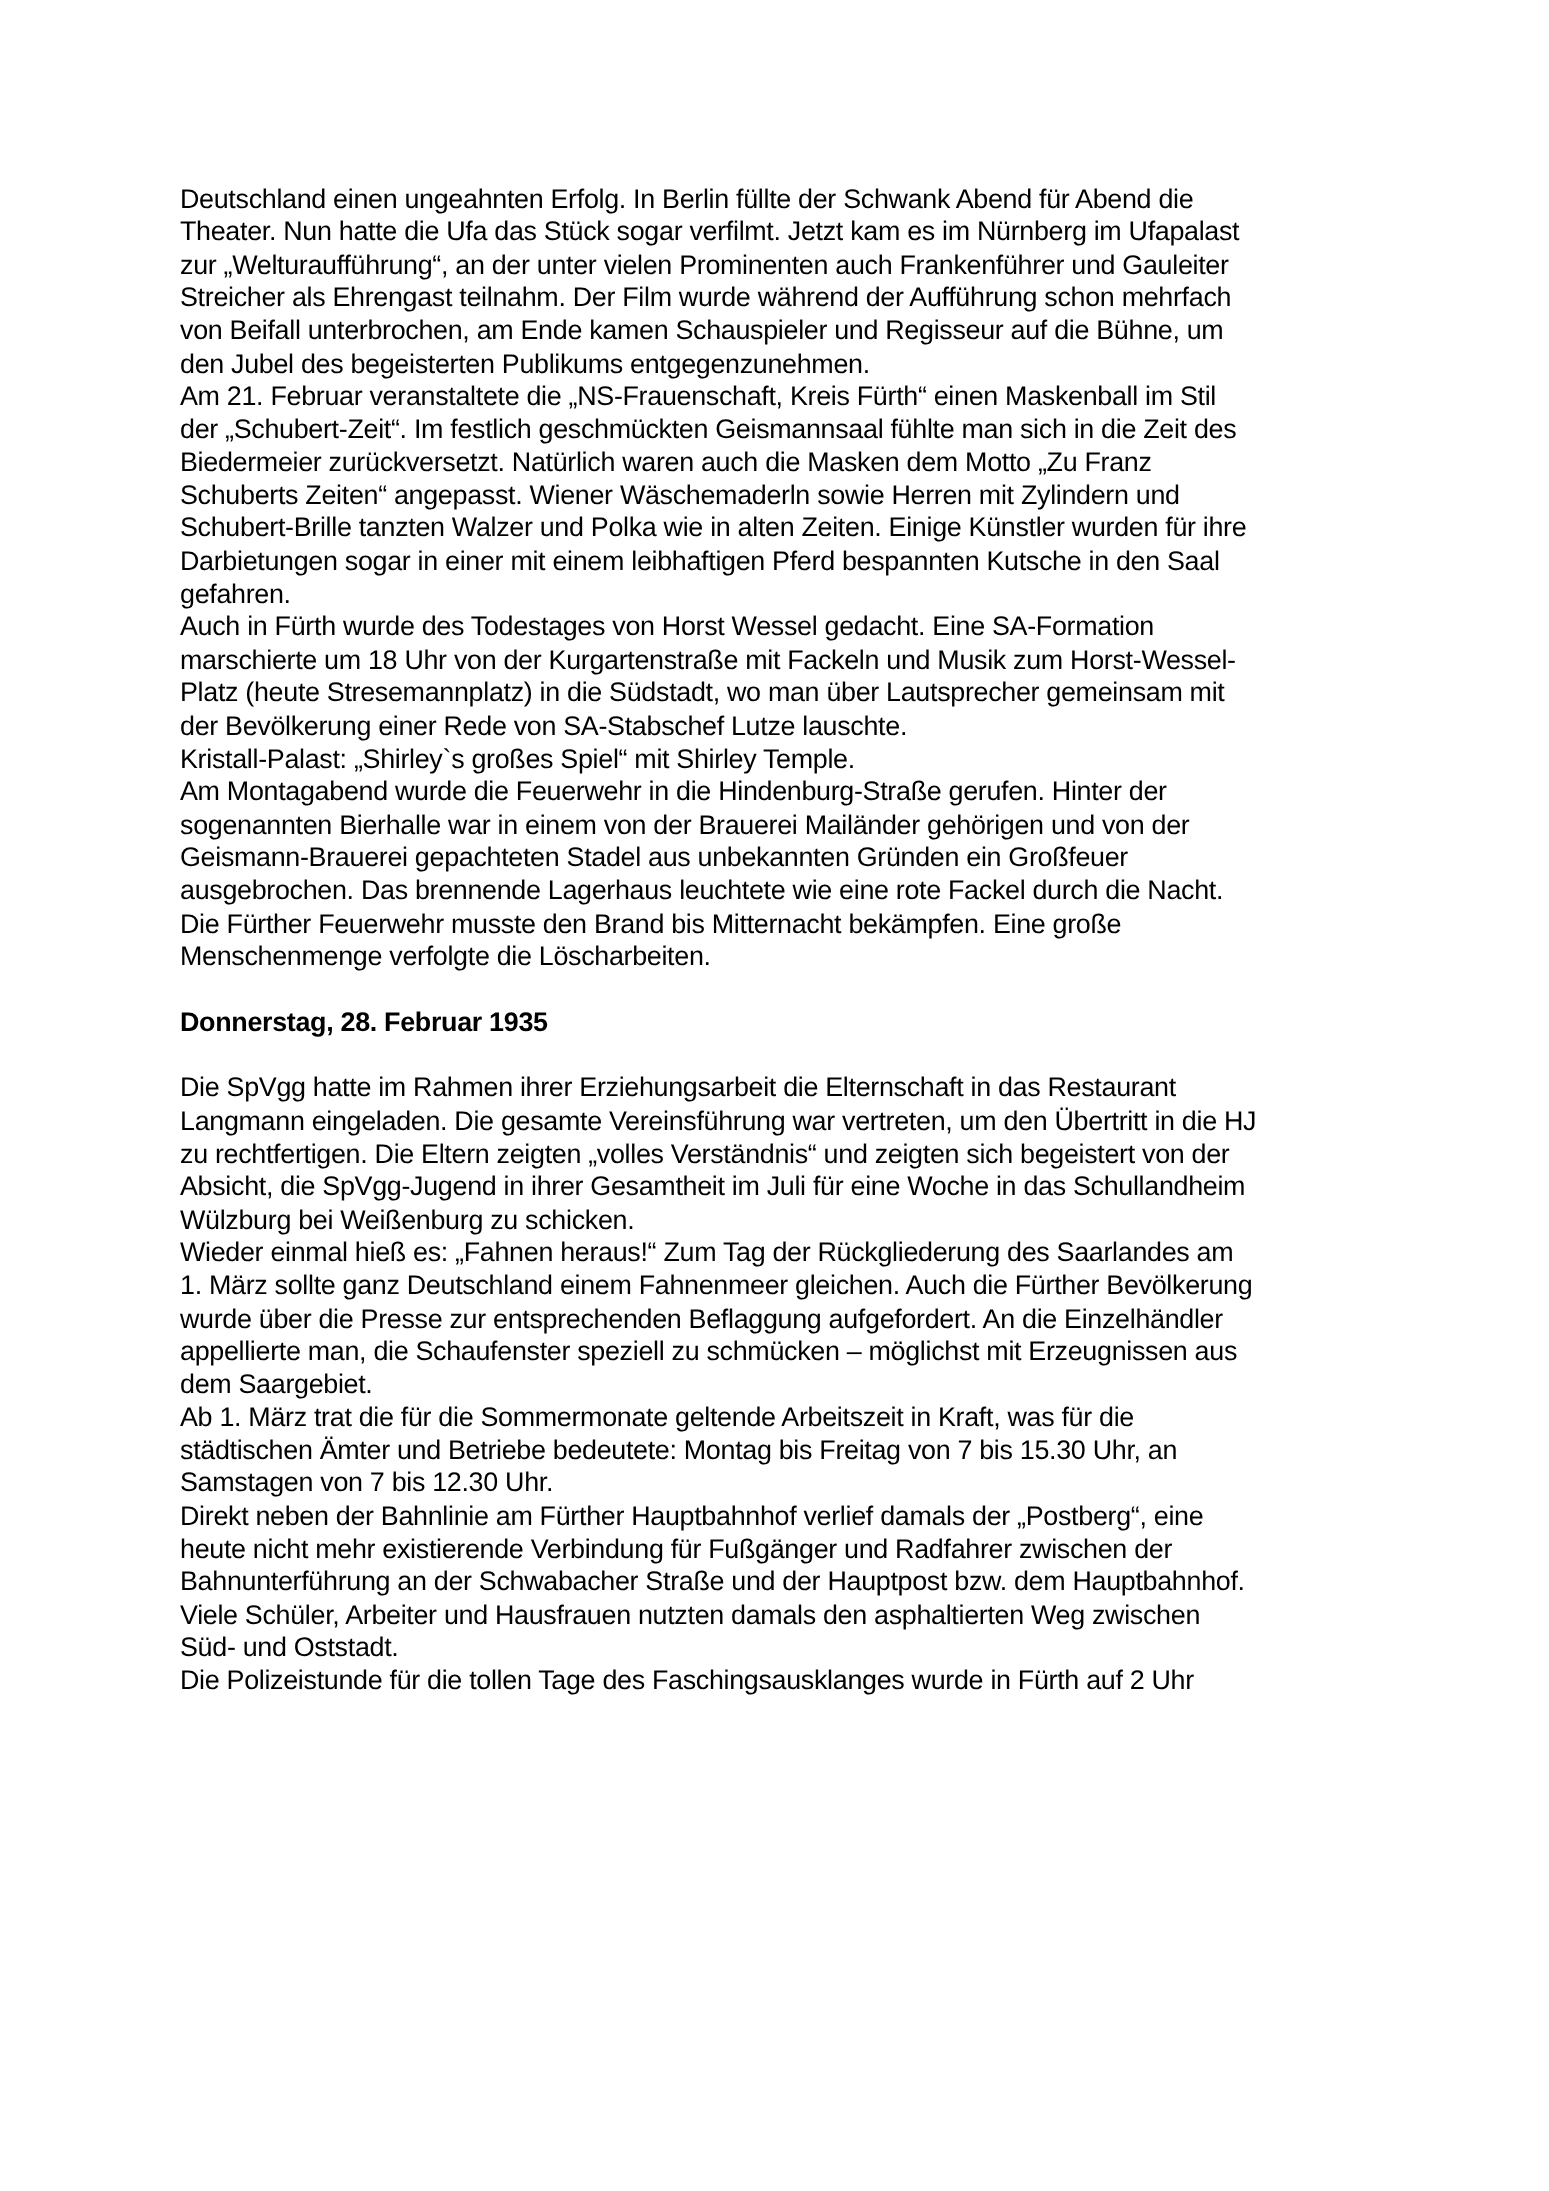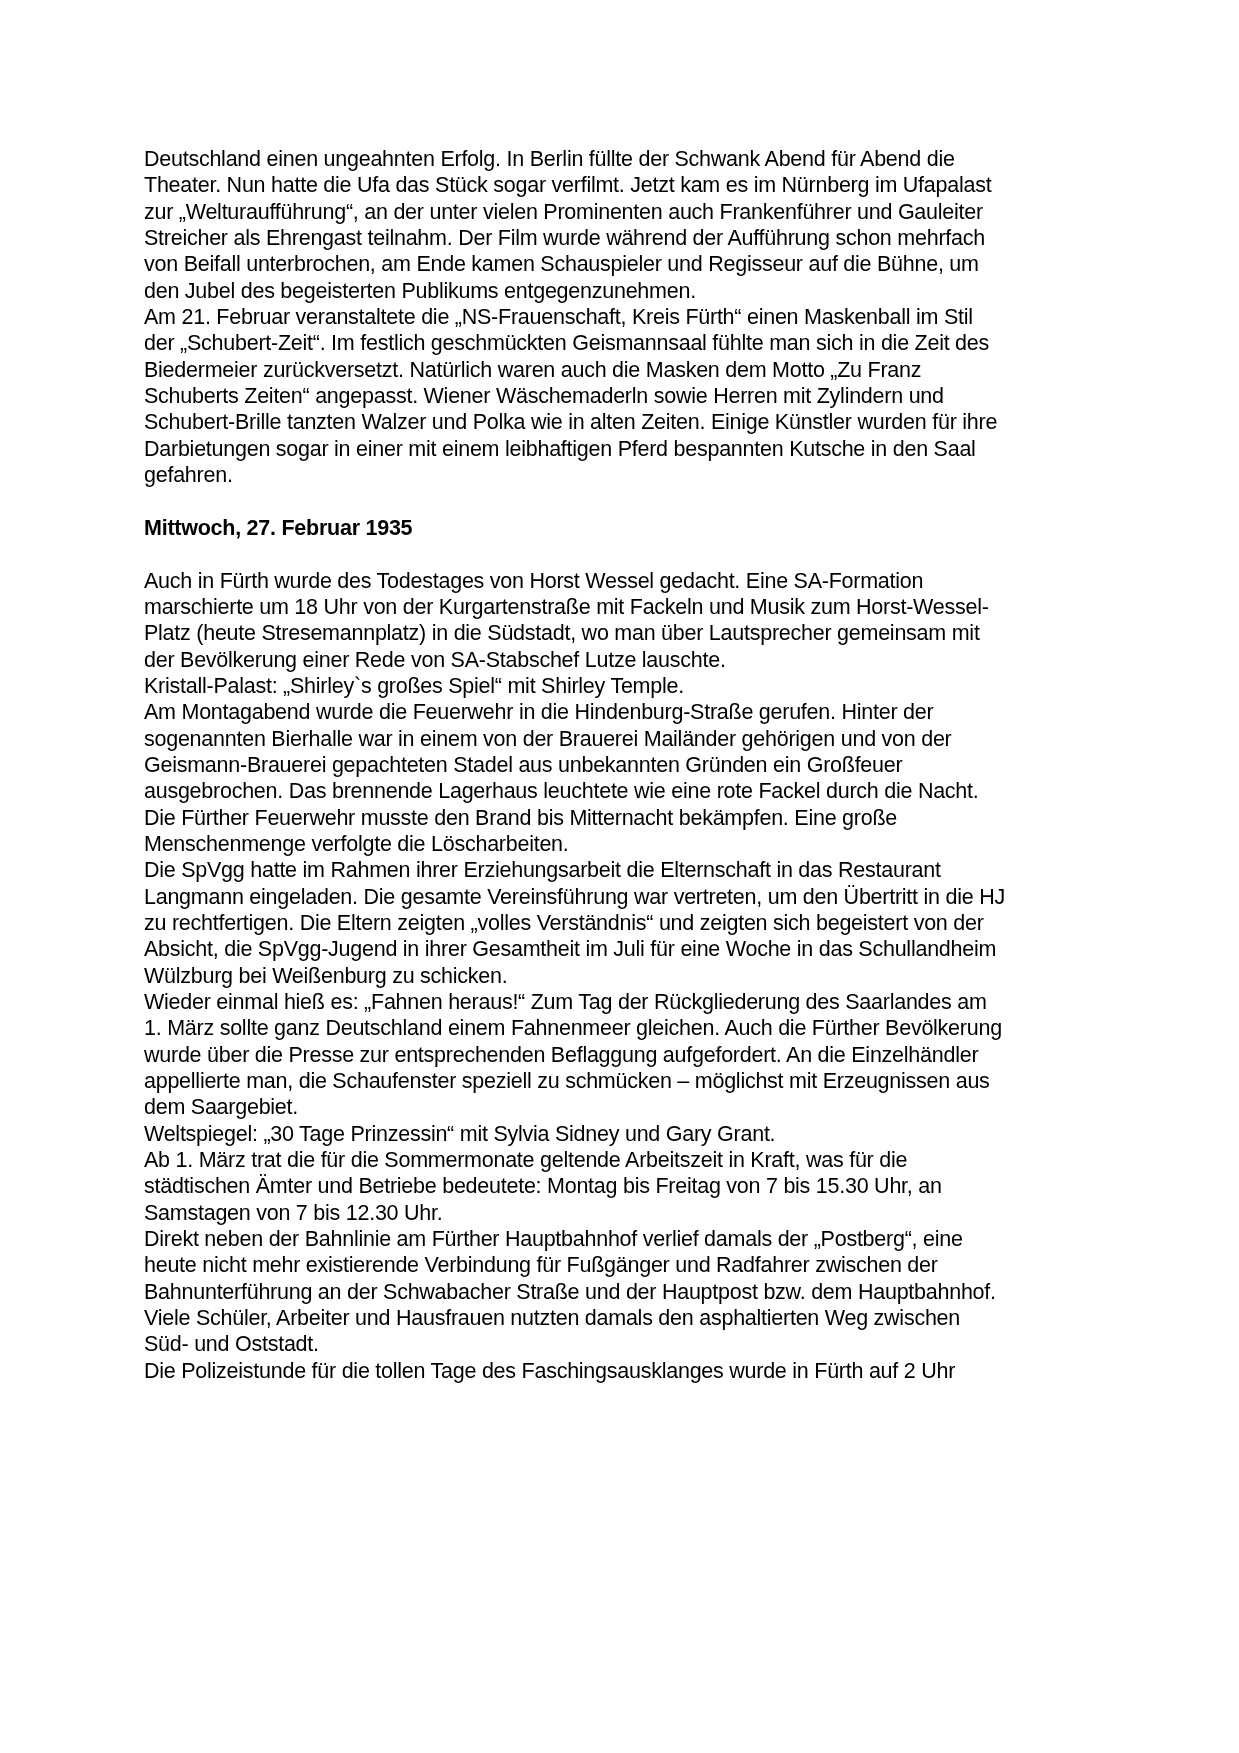--- a/index.html
+++ b/index.html
@@ -45,35 +45,35 @@
 Theater. Nun hatte die Ufa das Stück sogar verfilmt. Jetzt kam es im Nürnberg im Ufapalast
 zur „Welturaufführung“, an der unter vielen Prominenten auch Frankenführer und Gauleiter
 Streicher als Ehrengast teilnahm. Der Film wurde während der Aufführung schon mehrfach
 von Beifall unterbrochen, am Ende kamen Schauspieler und Regisseur auf die Bühne, um
 den Jubel des begeisterten Publikums entgegenzunehmen.</p><p class="para">Am 21. Februar veranstaltete die „NS-Frauenschaft, Kreis Fürth“ einen Maskenball im Stil
 der „Schubert-Zeit“. Im festlich geschmückten Geismannsaal fühlte man sich in die Zeit des
 Biedermeier zurückversetzt. Natürlich waren auch die Masken dem Motto „Zu Franz
 Schuberts Zeiten“ angepasst. Wiener Wäschemaderln sowie Herren mit Zylindern und
 Schubert-Brille tanzten Walzer und Polka wie in alten Zeiten. Einige Künstler wurden für ihre
 Darbietungen sogar in einer mit einem leibhaftigen Pferd bespannten Kutsche in den Saal
-gefahren.</p><h2 class="heading">Mittwoch, 27. Februar 1935</h2><p class="para">Auch in Fürth wurde des Todestages von Horst Wessel gedacht. Eine SA-Formation
+gefahren.</p><p class="para">Auch in Fürth wurde des Todestages von Horst Wessel gedacht. Eine SA-Formation
 marschierte um 18 Uhr von der Kurgartenstraße mit Fackeln und Musik zum Horst-Wessel-
 Platz (heute Stresemannplatz) in die Südstadt, wo man über Lautsprecher gemeinsam mit
 der Bevölkerung einer Rede von SA-Stabschef Lutze lauschte.</p><p class="para">Kristall-Palast: „Shirley`s großes Spiel“ mit Shirley Temple.</p><p class="para">Am Montagabend wurde die Feuerwehr in die Hindenburg-Straße gerufen. Hinter der
 sogenannten Bierhalle war in einem von der Brauerei Mailänder gehörigen und von der
 Geismann-Brauerei gepachteten Stadel aus unbekannten Gründen ein Großfeuer
 ausgebrochen. Das brennende Lagerhaus leuchtete wie eine rote Fackel durch die Nacht.
 Die Fürther Feuerwehr musste den Brand bis Mitternacht bekämpfen. Eine große
-Menschenmenge verfolgte die Löscharbeiten.</p><p class="para">Die SpVgg hatte im Rahmen ihrer Erziehungsarbeit die Elternschaft in das Restaurant
+Menschenmenge verfolgte die Löscharbeiten.</p><h2 class="heading">Donnerstag, 28. Februar 1935</h2><p class="para">Die SpVgg hatte im Rahmen ihrer Erziehungsarbeit die Elternschaft in das Restaurant
 Langmann eingeladen. Die gesamte Vereinsführung war vertreten, um den Übertritt in die HJ
 zu rechtfertigen. Die Eltern zeigten „volles Verständnis“ und zeigten sich begeistert von der
 Absicht, die SpVgg-Jugend in ihrer Gesamtheit im Juli für eine Woche in das Schullandheim
 Wülzburg bei Weißenburg zu schicken.</p><p class="para">Wieder einmal hieß es: „Fahnen heraus!“ Zum Tag der Rückgliederung des Saarlandes am
 1. März sollte ganz Deutschland einem Fahnenmeer gleichen. Auch die Fürther Bevölkerung
 wurde über die Presse zur entsprechenden Beflaggung aufgefordert. An die Einzelhändler
 appellierte man, die Schaufenster speziell zu schmücken – möglichst mit Erzeugnissen aus
-dem Saargebiet.</p><p class="para">Weltspiegel: „30 Tage Prinzessin“ mit Sylvia Sidney und Gary Grant.</p><p class="para">Ab 1. März trat die für die Sommermonate geltende Arbeitszeit in Kraft, was für die
+dem Saargebiet.</p><p class="para">Ab 1. März trat die für die Sommermonate geltende Arbeitszeit in Kraft, was für die
 städtischen Ämter und Betriebe bedeutete: Montag bis Freitag von 7 bis 15.30 Uhr, an
 Samstagen von 7 bis 12.30 Uhr.</p><p class="para">Direkt neben der Bahnlinie am Fürther Hauptbahnhof verlief damals der „Postberg“, eine
 heute nicht mehr existierende Verbindung für Fußgänger und Radfahrer zwischen der
 Bahnunterführung an der Schwabacher Straße und der Hauptpost bzw. dem Hauptbahnhof.
 Viele Schüler, Arbeiter und Hausfrauen nutzten damals den asphaltierten Weg zwischen
 Süd- und Oststadt.</p><p class="para">Die Polizeistunde für die tollen Tage des Faschingsausklanges wurde in Fürth auf 2 Uhr</p></main>
 
 </body></html>

